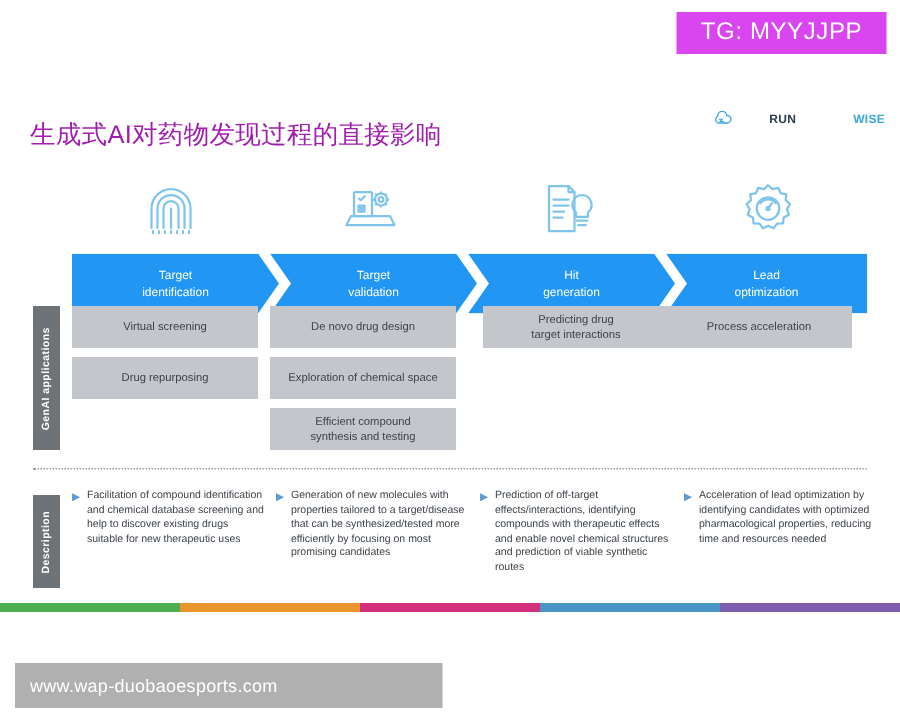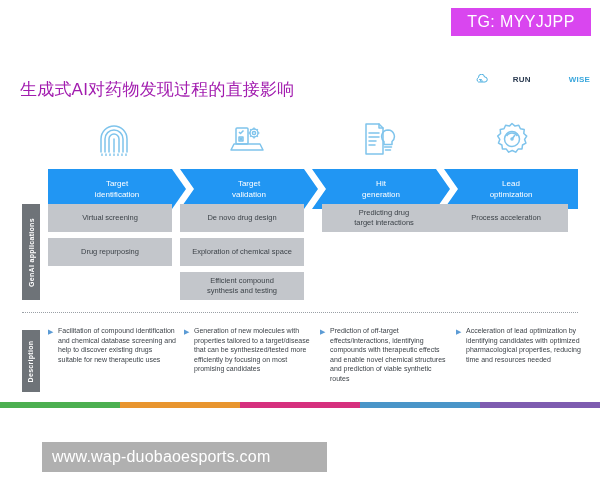--- a/index.html
+++ b/index.html
@@ -236,27 +236,26 @@
 
   
   #site-watermark {
     position: absolute;
     left: 10px;
     top: 442px;
     width: 285px;
     height: 30px;
     background: #b0b0b0;
     color: #ffffff;
-    font-size: 16px;
+    font-size: 12px;
     letter-spacing: 0.2px;
     display: flex;
     align-items: center;
     padding-left: 10px;
     box-sizing: border-box;
-    margin-left: 32px;
   }
 </style>
 </head>
 <body>
 
 <div id="tg-watermark">TG: MYYJJPP</div>
 
 <div id="header">
   <div id="page-title">生成式AI对药物发现过程的直接影响</div>
   <div id="brand-logo">

